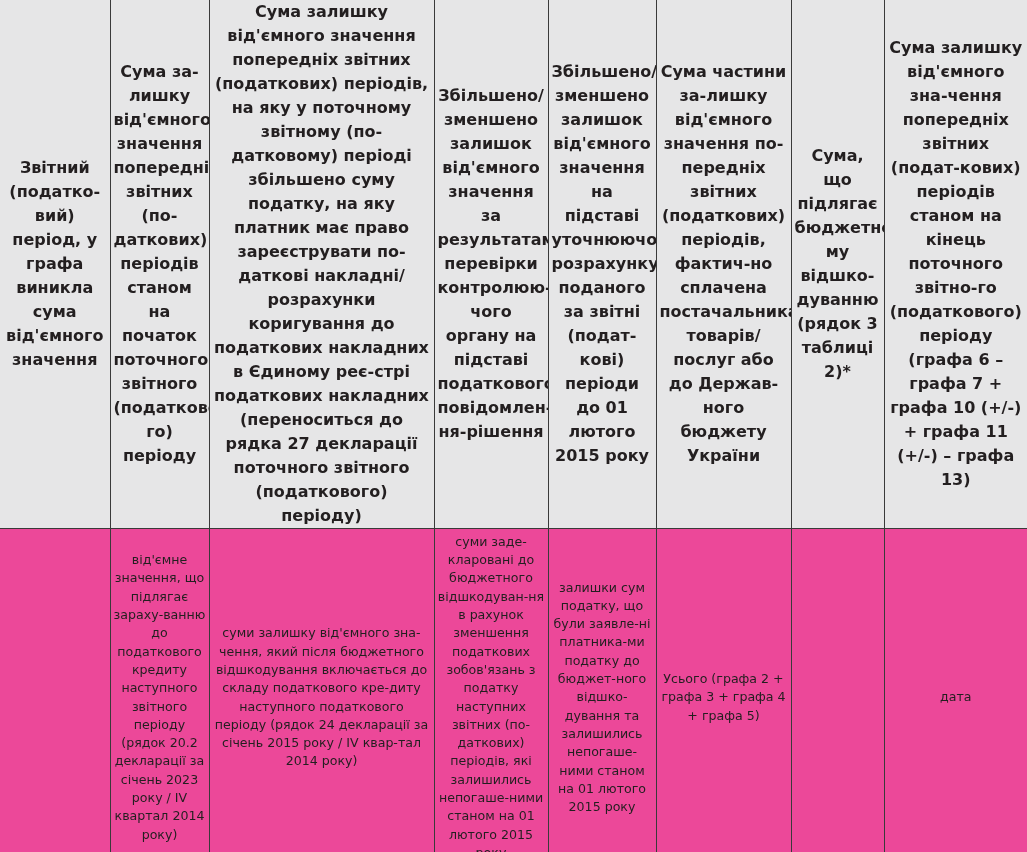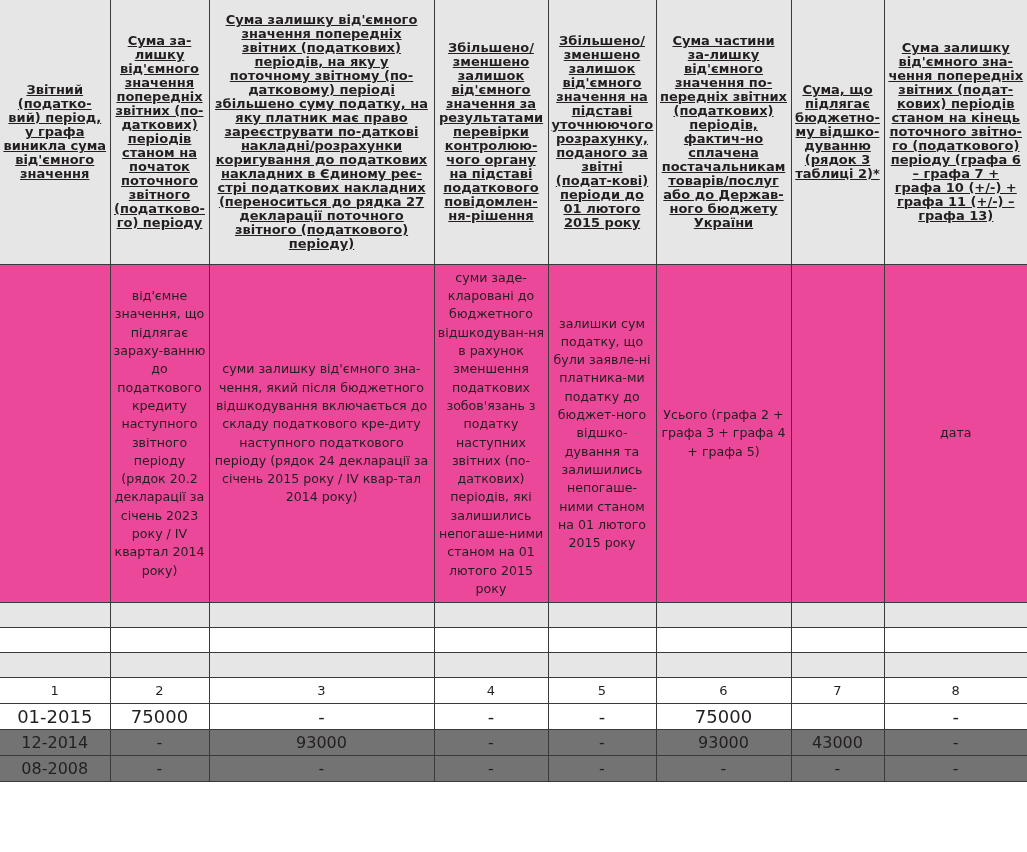--- a/index.html
+++ b/index.html
@@ -2,21 +2,21 @@
 <html><head>
 <meta charset="utf-8">
 <style>
   html, body { margin: 0; padding: 0; background: #ffffff; }
   body { width: 1027px; height: 852px; overflow: hidden; font-family: "DejaVu Sans", "Liberation Sans", sans-serif; color: #231f20; }
   table.grid { border-collapse: collapse; table-layout: fixed; width: 1027px; }
   table.grid td { border: 1px solid #3a3a3a; text-align: center; vertical-align: middle; padding: 0 3px; overflow: hidden; }
   table.grid tr td:first-child { border-left: none; }
   table.grid tr td:last-child { border-right: none; }
   table.grid tr:first-child td { border-top: none; }
-  tr.head td { background: #e6e6e7; font-weight: bold; font-size: 13px; line-height: 14px; height: 264px; text-decoration: underline; }
+  tr.head td { background: #e6e6e7; font-weight: bold; font-size: 16px; line-height: 24px; height: 264px; }
   tr.desc td { background: #ec4899; font-size: 12.6px; line-height: 18.3px; height: 337px; }
   tr.blank-gray td { background: #e6e6e7; height: 24px; }
   tr.blank-white td { background: #ffffff; height: 24px; }
   tr.nums td { background: #ffffff; font-size: 13px; height: 25px; }
   tr.total td { background: #e6e6e7; font-size: 13px; height: 43px; }
   tr.row-white td { background: #ffffff; font-size: 18px; height: 25px; }
   tr.row-gray td { background: #737373; font-size: 16px; height: 25px; }
 </style>
 </head>
 <body>

